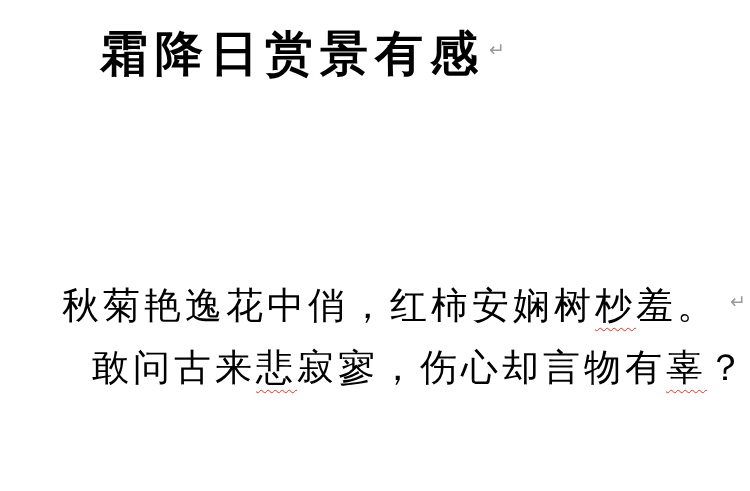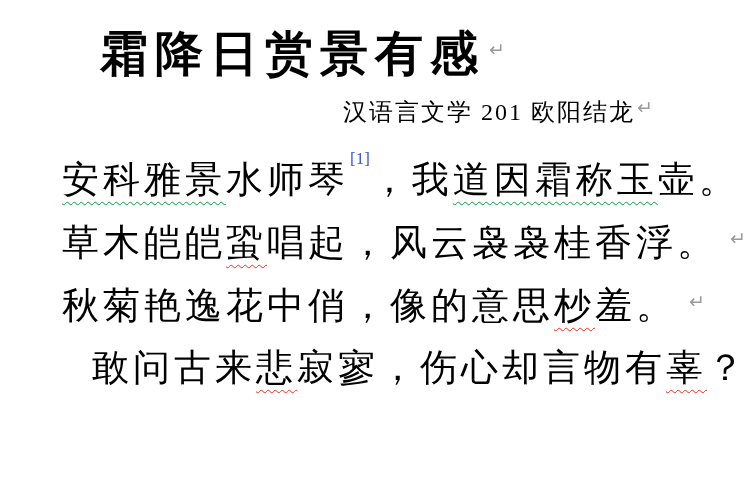--- a/index.html
+++ b/index.html
@@ -76,34 +76,25 @@
 </style>
 </head>
 <body>
 
 <div class="page">
 
   <div class="title-row">
     <span class="title-text">霜降日赏景有感</span><span class="pilcrow">↵</span>
   </div>
 
-  <div class="byline">
-    <span>汉语言文学 201 欧阳结龙</span><span class="pilcrow">↵</span>
-  </div>
 
-  <div class="poem-line l1">
-    <span class="sq-green">安科雅景</span><span>水师琴</span><sup class="fn-sup">[1]</sup><span>，我</span><span class="sq-green">道因霜称玉</span><span>壶。</span>
-  </div>
 
-  <div class="poem-line l2">
-    <span>草木皑皑</span><span class="sq-red">蛩</span><span>唱起，风云袅袅桂香浮。</span><span class="pilcrow">↵</span>
-  </div>
 
   <div class="poem-line l3">
-    <span>秋菊艳逸花中俏，像的意思</span><span class="sq-red">杪</span><span>羞。</span><span class="pilcrow">↵</span>
+    <span>秋菊艳逸花中俏，红柿安娴树</span><span class="sq-red">杪</span><span>羞。</span><span class="pilcrow">↵</span>
   </div>
 
   <div class="poem-line l4">
     <span>敢问古来</span><span class="sq-red">悲</span><span>寂寥，伤心却言物有</span><span class="sq-red">辜</span><span>？</span><span class="pilcrow">↵</span>
   </div>
 
 
 </div>
 
 </body></html>

